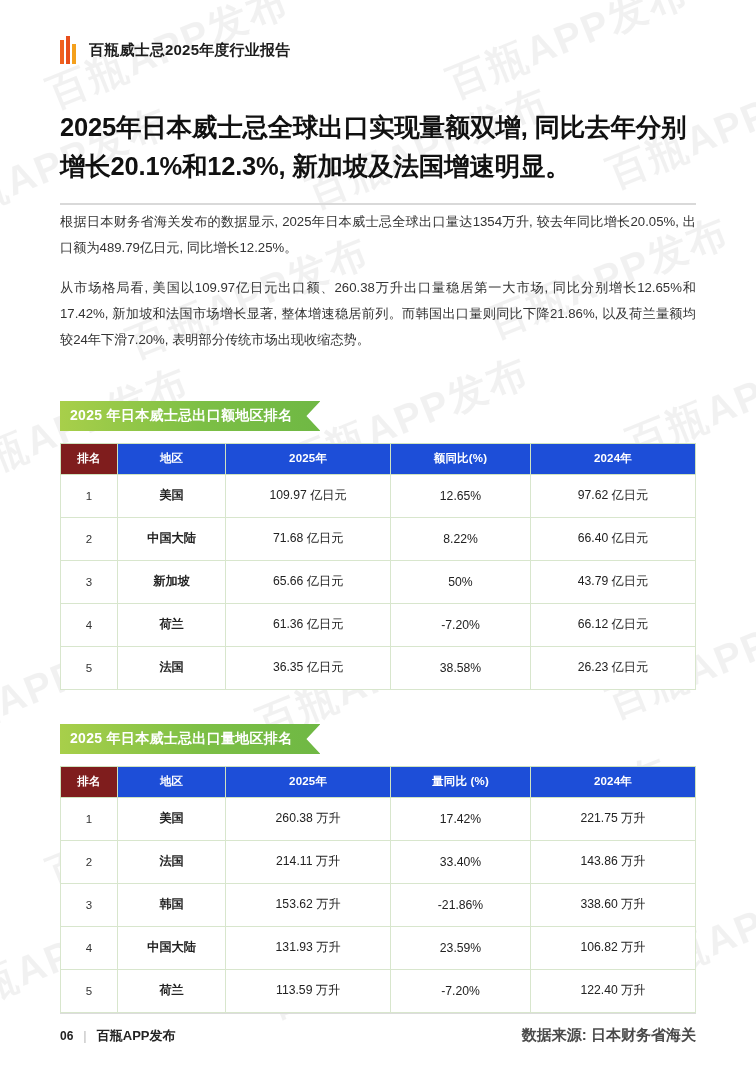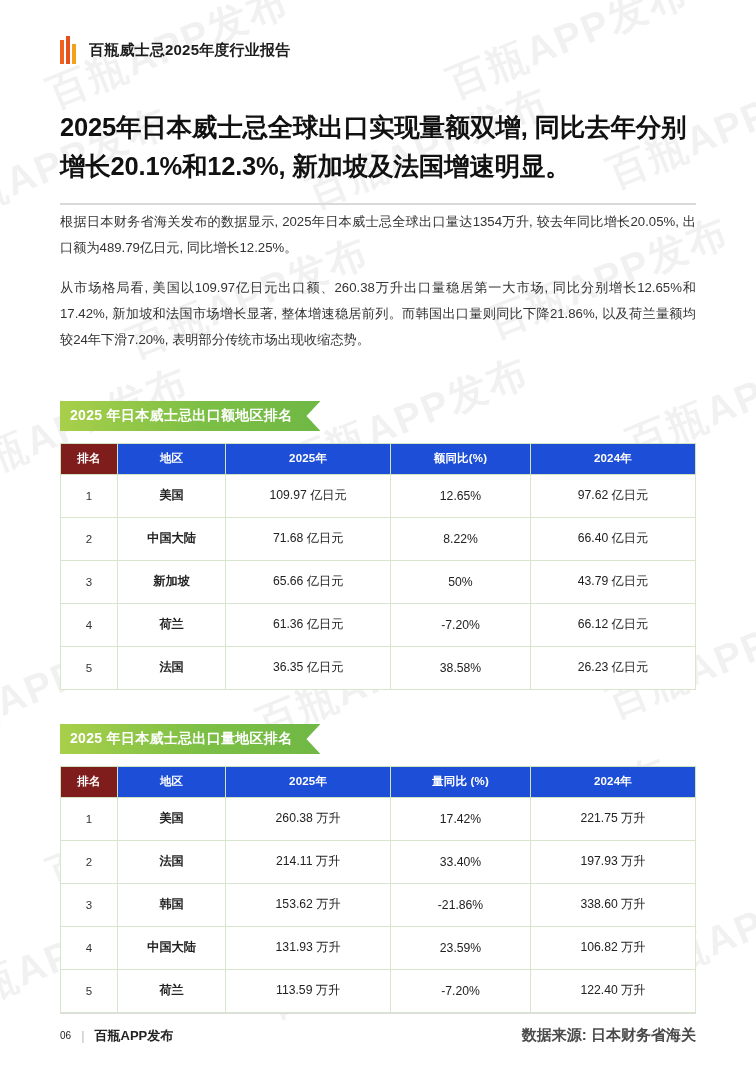--- a/index.html
+++ b/index.html
@@ -178,21 +178,21 @@
     justify-content: space-between;
   }
   .footer-left {
     display: flex;
     align-items: center;
     gap: 10px;
     font-size: 13px;
     font-weight: 700;
     color: #222222;
   }
-  .footer-page { font-size: 10px; font-weight: 400; }
+  .footer-page { font-size: 12px; font-weight: 700; }
   .footer-sep { color: #bbbbbb; font-weight: 400; }
   .footer-right {
     font-size: 15px;
     color: #4a4a4a;
     font-weight: 700;
   }
 </style>
 </head>
 <body>
 
@@ -327,21 +327,21 @@
           <td class="region">美国</td>
           <td>260.38 万升</td>
           <td class="pct-up">17.42%</td>
           <td>221.75 万升</td>
         </tr>
         <tr>
           <td class="rank">2</td>
           <td class="region">法国</td>
           <td>214.11 万升</td>
           <td class="pct-up">33.40%</td>
-          <td>197.93 万升</td>
+          <td>143.86 万升</td>
         </tr>
         <tr>
           <td class="rank">3</td>
           <td class="region">韩国</td>
           <td>153.62 万升</td>
           <td class="pct-down">-21.86%</td>
           <td>338.60 万升</td>
         </tr>
         <tr>
           <td class="rank">4</td>

